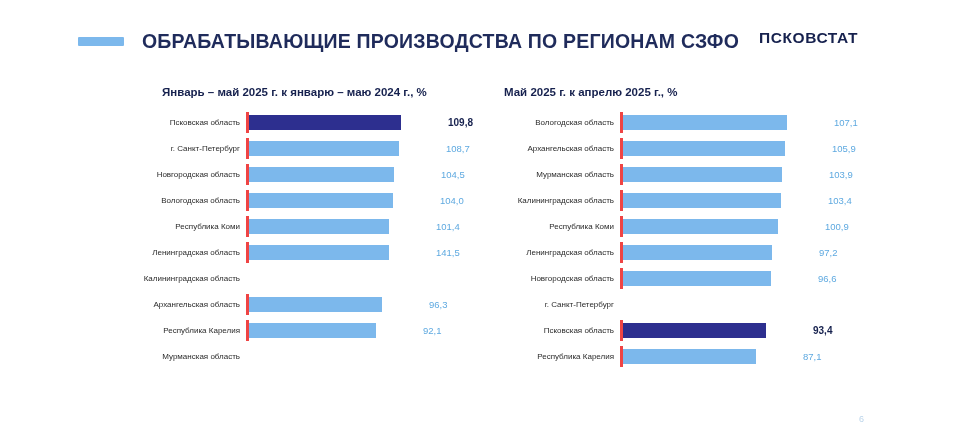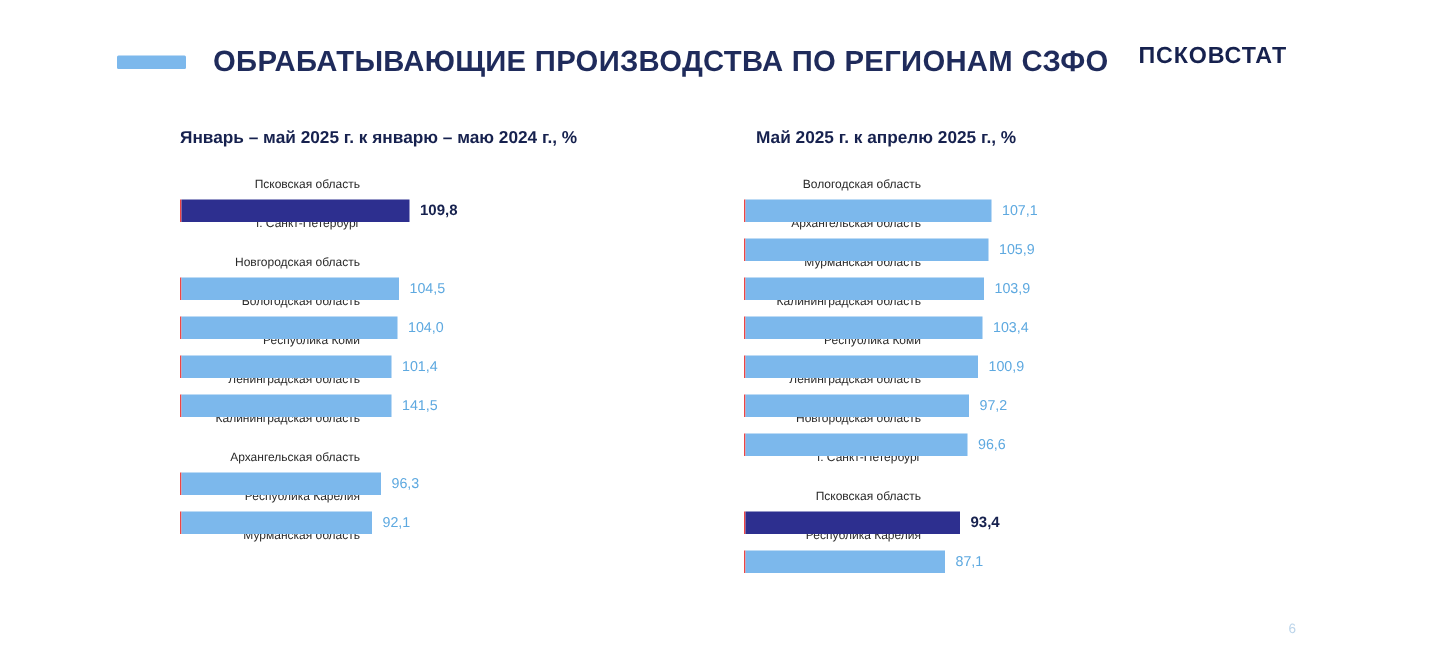--- a/index.html
+++ b/index.html
@@ -66,52 +66,52 @@
   .panel-left { left: 120px; width: 400px; }
   .panel-right { left: 496px; width: 400px; }
 
   .panel-title {
     font-size: 11.5px;
     font-weight: bold;
     color: #16214E;
     margin-bottom: 14px;
     white-space: nowrap;
   }
-  .panel-left .panel-title { padding-left: 0px; }
+  .panel-left .panel-title { padding-left: 0px; margin-left: 42px; }
   .panel-right .panel-title { padding-left: 8px; }
 
   .chart {
     position: relative;
   }
   .row {
     display: flex;
     align-items: flex-start;
     height: 21px;
     margin-bottom: 5px;
-    flex-direction: column;
   }
   .cat-label {
     font-size: 8px;
     color: #2A2A2A;
     text-align: right;
     padding-right: 6px;
     white-space: nowrap;
     flex: none;
     line-height: 21px;
   }
   .panel-left .cat-label { width: 120px; }
   .panel-right .cat-label { width: 118px; }
 
   .bar-area {
     position: relative;
     flex: 1;
     height: 21px;
-    border-left: 1px solid #ef4444;
+    border-left: 3px solid #ef4444;
     display: flex;
     align-items: center;
+    gap: 40px;
   }
   .bar {
     height: 15px;
     background: #7CB8EC;
     flex: none;
   }
   .bar.highlight {
     background: #2D2F8F;
   }
   .bar-value {
@@ -151,20 +151,24 @@
     <div class="chart" id="chart-left">
         <div class="row">
           <div class="cat-label">Псковская область</div>
           <div class="bar-area">
             <div class="bar highlight" style="width: 152px;"></div>
             <div class="bar-value highlight">109,8</div>
           </div>
         </div>
         <div class="row">
           <div class="cat-label">г. Санкт-Петербург</div>
+          <div class="bar-area">
+            <div class="bar" style="width: 150px;"></div>
+            <div class="bar-value">108,7</div>
+          </div>
         </div>
         <div class="row">
           <div class="cat-label">Новгородская область</div>
           <div class="bar-area">
             <div class="bar" style="width: 145px;"></div>
             <div class="bar-value">104,5</div>
           </div>
         </div>
         <div class="row">
           <div class="cat-label">Вологодская область</div>

